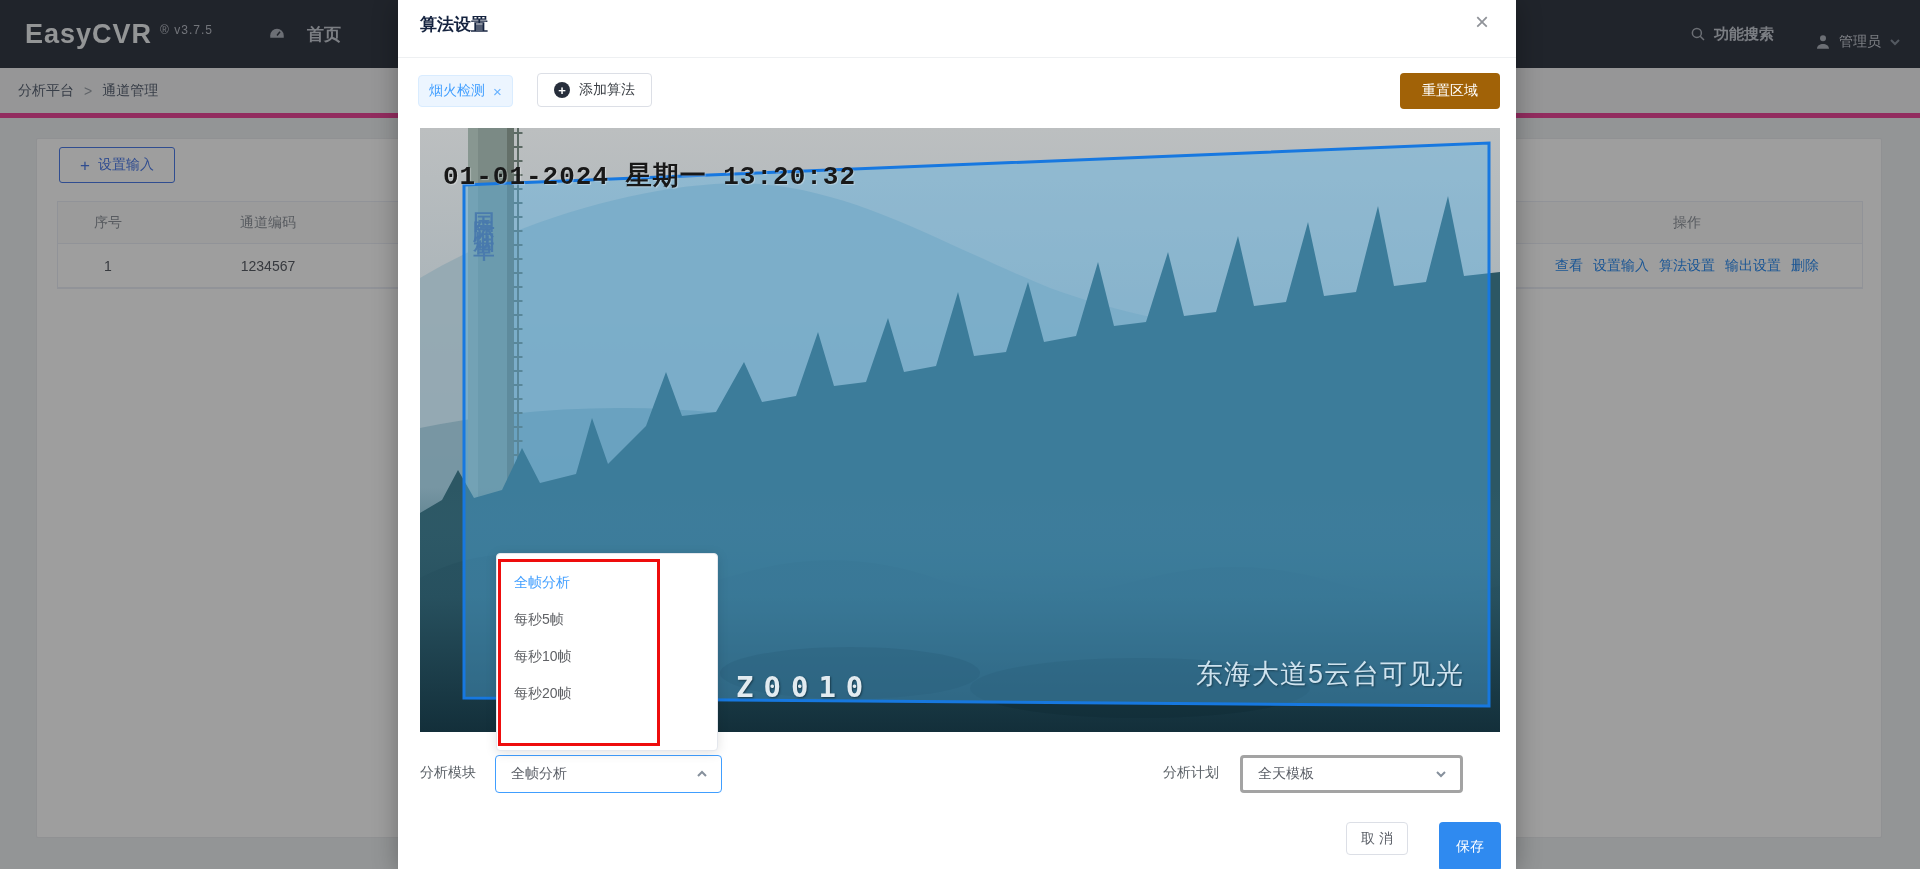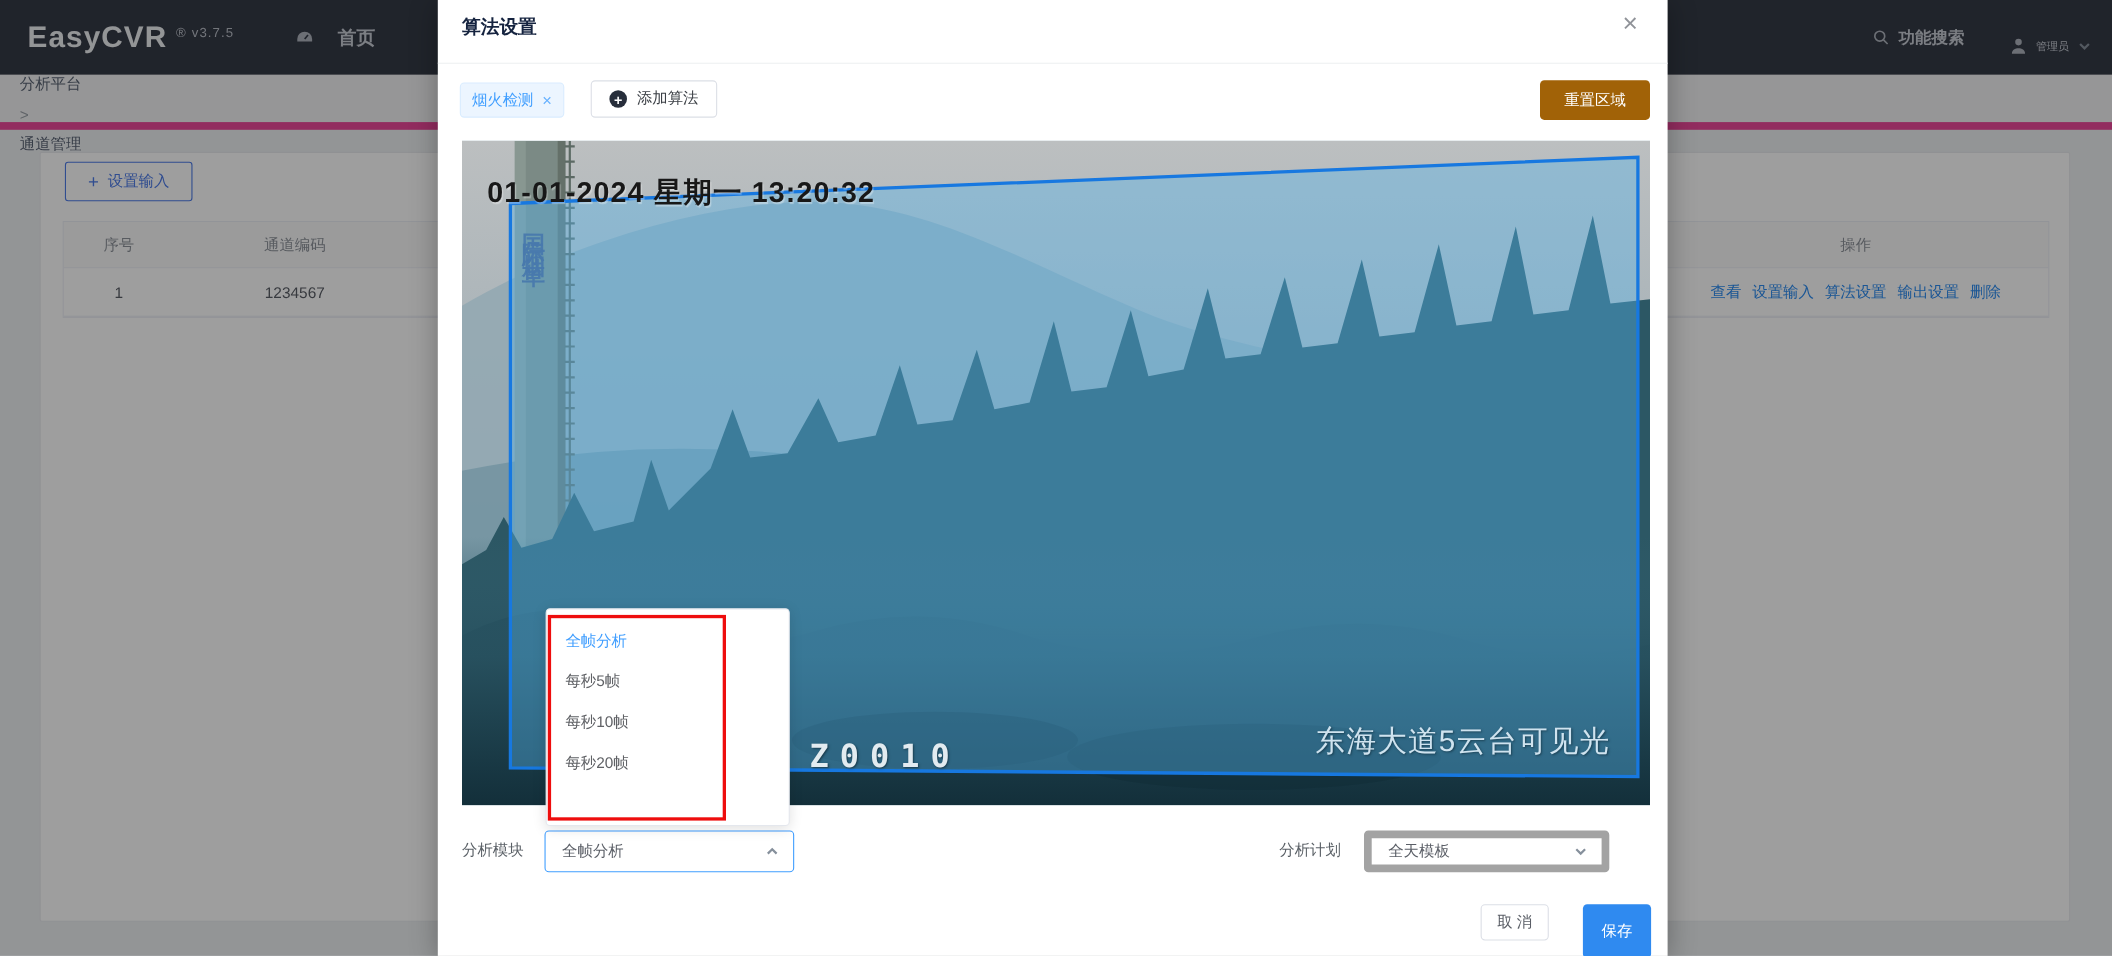--- a/index.html
+++ b/index.html
@@ -7,24 +7,24 @@
   body { font-family:"Liberation Sans","DejaVu Sans",sans-serif; position:relative; background:#eef0f3; }
   .abs { position:absolute; }
 
   
   .topbar { left:0; top:0; width:1920px; height:68px; background:#353a46; display:flex; align-items:center; }
   .logo { left:25px; top:0; height:68px; display:flex; align-items:center; color:#eef0f3; font-size:27px; font-weight:bold; letter-spacing:1px; }
   .version { color:#b8bdc6; font-size:12px; margin-left:8px; margin-top:-8px; font-weight:normal; }
   .nav-home { left:268px; top:0; height:68px; display:flex; align-items:center; gap:21px; color:#c7ccd4; font-size:17px; font-weight:bold; cursor:pointer; }
   .top-right { right:18px; top:0; height:68px; display:flex; align-items:center; gap:40px; }
   .top-item { display:flex; align-items:center; gap:7px; color:#c7ccd4; font-size:15px; font-weight:bold; cursor:pointer; }
-  .top-item.user { font-weight:normal; font-size:10px;margin-top:16px; }
+  .top-item.user { font-weight:normal; font-size:14px;margin-top:16px; }
   .ticon { width:18px; height:18px; fill:#aeb4bd; stroke:#aeb4bd; }
 
-  .crumbbar { left:0; top:68px; width:1920px; height:50px; background:#f3f3f4; border-bottom:7px solid #ec4899; display:flex; padding-left:18px; gap:10px; font-size:14px; color:#5a6474;flex-direction:column; }
+  .crumbbar { left:0; top:68px; width:1920px; height:50px; background:#f3f3f4; border-bottom:5px solid #ec4899; display:flex; align-items:center; padding-left:18px; gap:10px; font-size:14px; color:#5a6474; }
   .crumb-sep { color:#9aa0a8; }
 
   .card { left:36px; top:138px; width:1846px; height:700px; background:#ffffff; border:1px solid #e8eaee; border-radius:2px; }
   .btn-add-channel { left:22px; top:8px; width:116px; height:36px; border:1px solid #4e7ce8; border-radius:3px; color:#4e7ce8; font-size:14px; display:flex; align-items:center; justify-content:center; gap:8px; background:#fff; cursor:pointer; }
   .plus-glyph { font-size:17px; line-height:1; }
 
   .tbl { left:20px; top:62px; width:1806px; border:1px solid #ebeef5; }
   .tbl-row { display:grid; grid-template-columns:100px 220px 1fr 350px; align-items:center; }
   .tbl-head { height:42px; background:#fafafa; border-bottom:1px solid #ebeef5; color:#8f949c; font-size:14px; }
   .tbl-data { height:44px; background:#fff; border-bottom:1px solid #ebeef5; color:#5a5e66; font-size:14px; }
@@ -43,36 +43,36 @@
 
   .tag { left:20px; top:75px; height:32px; background:#ecf5ff; border:1px solid #d9ecff; border-radius:4px; display:flex; align-items:center; gap:8px; padding:0 10px; font-size:14px; color:#409eff; }
   .tag-close { font-size:15px; cursor:pointer; color:#66b1ff; }
   .btn-add-algo { left:139px; top:73px; height:34px; padding:0 16px; background:#fff; border:1px solid #dcdfe6; border-radius:4px; display:flex; align-items:center; gap:9px; font-size:14px; color:#3c4046; cursor:pointer; }
   .circle-plus { width:16px; height:16px; border-radius:50%; background:#272e3b; color:#fff; display:flex; align-items:center; justify-content:center; font-size:13px; line-height:1; font-weight:bold; }
   .btn-reset { left:1002px; top:73px; width:100px; height:36px; background:#a16207; border-radius:4px; color:#fff; font-size:14px; display:flex; align-items:center; justify-content:center; cursor:pointer; }
 
   
   .video { left:22px; top:128px; width:1080px; height:604px; background:#8aa6b1; overflow:hidden; }
   .video svg { position:absolute; left:0; top:0; width:100%; height:100%; }
-  .osd-time { left:23px; top:30px; font-family:Liberation Sans, sans-serif; font-size:26px; font-weight:bold; color:#181818; letter-spacing:1px; text-shadow:1px 1px 1px rgba(255,255,255,0.35); white-space:nowrap; }
+  .osd-time { left:23px; top:30px; font-family:Liberation Mono, monospace; font-size:26px; font-weight:bold; color:#181818; letter-spacing:1px; text-shadow:1px 1px 1px rgba(255,255,255,0.35); white-space:nowrap; }
   .osd-chimney { left:50px; top:68px; writing-mode:vertical-rl; font-size:21px; letter-spacing:9px; color:rgba(72,120,172,0.92); font-weight:bold; }
   .osd-code { left:316px; top:542px; font-family:"DejaVu Sans Mono",monospace; font-size:29px; font-weight:bold; letter-spacing:10px; color:#e2ebf0; text-shadow:1px 1px 2px rgba(10,30,40,0.6); }
   .osd-name { left:776px; top:528px; font-size:27px; color:#cfe3ef; letter-spacing:1px; text-shadow:1px 1px 2px rgba(10,30,40,0.55); }
 
   
   .dropdown { left:98px; top:553px; width:222px; height:198px; background:#fff; border:1px solid #e4e7ed; border-radius:4px; box-shadow:0 2px 12px rgba(0,0,0,0.12); padding-top:10px; z-index:30; }
   .dd-item { height:37px; line-height:37px; padding-left:17px; font-size:14px; color:#606266; cursor:pointer; }
   .dd-item.selected { color:#409eff; }
   .red-annotation { left:100px; top:559px; width:162px; height:187px; border:3px solid #ee0d0d; z-index:31; pointer-events:none; }
 
   
   .field-label { top:764px; font-size:14px; color:#5a6066; }
   .select { top:755px; height:38px; background:#fff; border-radius:4px; display:flex; align-items:center; justify-content:space-between; padding:0 12px 0 15px; font-size:14px; color:#5a5e66; cursor:pointer; }
   .select.open { left:97px; width:227px; border:1px solid #409eff; }
-  .select.plain { left:842px; width:223px; border:7px solid #a3a3a3; }
+  .select.plain { left:842px; width:223px; border:3px solid #a3a3a3; }
   .chev { width:14px; height:14px; stroke:#86909c; fill:none; stroke-width:2; }
 
   .btn-cancel { left:948px; top:822px; width:62px; height:33px; background:#fff; border:1px solid #dcdfe6; border-radius:4px; color:#5a5e66; font-size:14px; display:flex; align-items:center; justify-content:center; cursor:pointer; }
   .btn-save { left:1041px; top:822px; width:62px; height:49px; background:#2f8af0; border-radius:4px; color:#fff; font-size:14px; display:flex; align-items:center; justify-content:center; cursor:pointer; }
 </style>
 </head>
 <body>
 
 <div class="abs topbar">
   <div class="abs logo">

